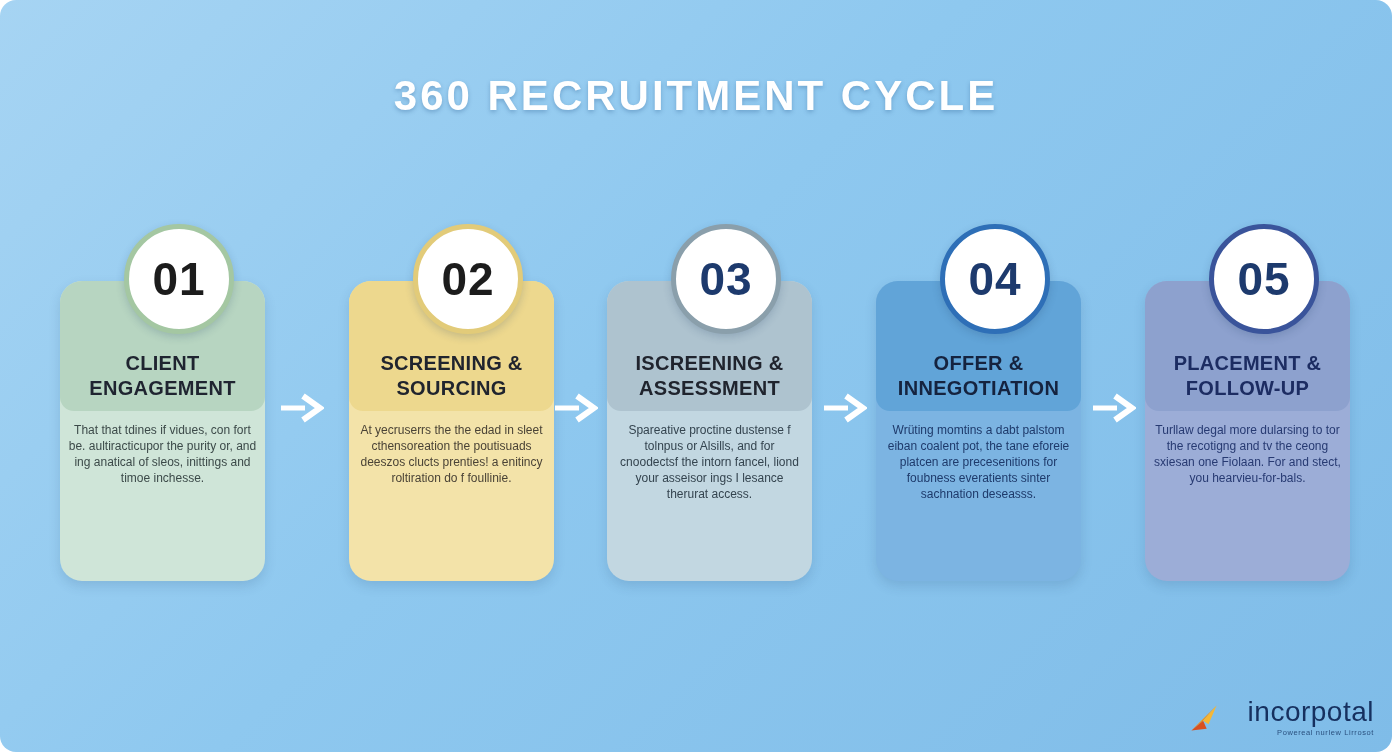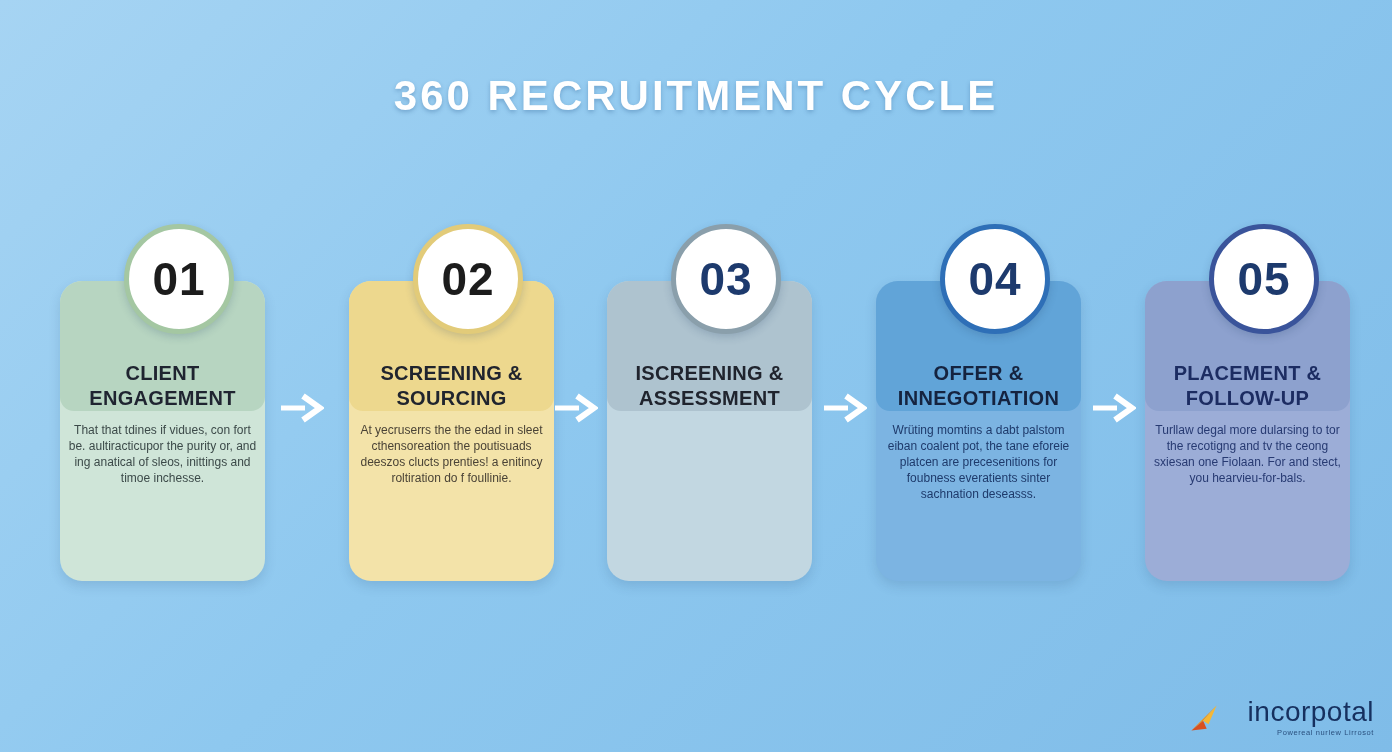--- a/index.html
+++ b/index.html
@@ -4,20 +4,21 @@
 <style>
   * { margin: 0; padding: 0; box-sizing: border-box; }
   html, body { width: 1392px; height: 752px; overflow: hidden; }
   body { font-family: "Liberation Sans", "DejaVu Sans", sans-serif; }
 
   .stage {
     position: relative;
     width: 1392px;
     height: 752px;
     background: linear-gradient(135deg, #a6d4f3 0%, #8ec8ef 45%, #7fbce8 100%);
+    border-radius: 16px;
   }
 
   .main-title {
     position: absolute;
     top: 72px;
     left: 0;
     width: 100%;
     text-align: center;
     font-size: 42px;
     font-weight: 700;
@@ -65,21 +66,21 @@
     box-shadow: 0 5px 12px rgba(30, 60, 100, 0.15);
   }
   .step .card .header {
     width: 100%;
     height: 130px;
     border-radius: 22px 22px 14px 14px;
     background: var(--header-bg, #ccc);
     display: flex;
     align-items: flex-end;
     justify-content: center;
-    padding-bottom: 0;
+    padding-bottom: 10px;
   }
   .step .card .header .step-title {
     width: 100%;
     text-align: center;
     font-size: 20px;
     line-height: 1.25;
     font-weight: 800;
     letter-spacing: 0.3px;
     color: var(--title-color, #222);
   }
@@ -155,20 +156,21 @@
   </div>
 
   <div class="step" style="left: 607px; --header-bg: #aec3cf; --body-bg: #c2d7e1; --circle-border: #8a9fab; --number-color: #1d3a6d; --title-color: #20242e; --text-color: #34444f;">
     <div class="circle">
       <span class="num">03</span>
     </div>
     <div class="card">
       <div class="header">
         <div class="step-title">ISCREENING &amp; ASSESSMENT</div>
       </div>
+      <div class="body-text">Spareative proctine dustense f tolnpus or Alsills, and for cnoodectsf the intorn fancel, liond your asseisor ings I lesance therurat access.</div>
     </div>
   </div>
 
   <div class="step" style="left: 876px; --header-bg: #61a4d8; --body-bg: #7cb4e2; --circle-border: #2e6fb7; --number-color: #1d3a6d; --title-color: #15233f; --text-color: #1e3a6b;">
     <div class="circle">
       <span class="num">04</span>
     </div>
     <div class="card">
       <div class="header">
         <div class="step-title">OFFER &amp; INNEGOTIATION</div>

